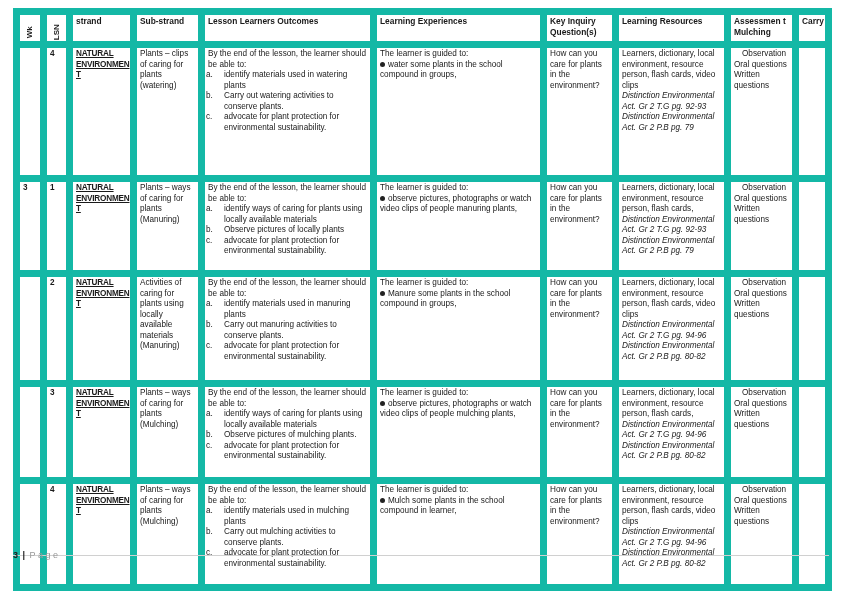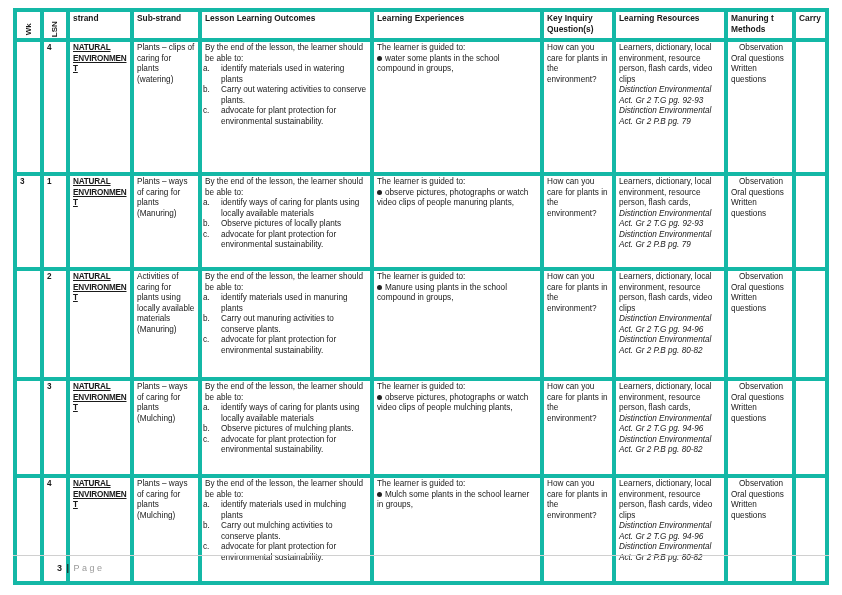--- a/index.html
+++ b/index.html
@@ -1,39 +1,39 @@
 <!DOCTYPE html>
 <html><head>
 <meta charset="utf-8">
 <style>
   html, body { margin:0; padding:0; background:#ffffff; }
   body { width:842px; height:595px; position:relative; overflow:hidden;
          font-family:"Liberation Sans", sans-serif; color:#1a1a1a; }
   table.scheme { position:absolute; left:13px; top:8px; border-collapse:collapse;
                  table-layout:fixed; width:812px; }
-  table.scheme td, table.scheme th { border:4px solid #14b8a6; vertical-align:top;
+  table.scheme td, table.scheme th { border:7px solid #14b8a6; vertical-align:top;
       padding:1px 3px; font-size:8.2px; line-height:10.5px; text-align:left; overflow:hidden; }
   table.scheme th { font-weight:bold; font-size:8.4px; height:24px; }
   th.rot { position:relative; padding:0; }
   th.rot span { position:absolute; left:50%; bottom:4px; transform:translateX(-50%) rotate(-90deg);
                 transform-origin:center; display:block; white-space:nowrap; font-size:8px; }
   td.wk { font-weight:bold; font-size:10px; padding-left:5px; }
   td.lsn { font-weight:bold; font-size:10px; padding-left:6px; }
   td.strand { font-weight:bold; font-size:8px; line-height:10px; letter-spacing:-0.2px;text-decoration:underline; }
   .intro { display:block; }
   ol.outcomes { margin:0; padding:0; list-style:none; }
   ol.outcomes li { position:relative; padding-left:16px; }
   ol.outcomes li .mk { position:absolute; left:-2px; top:0; }
   .bullet { display:inline-block; width:5px; height:5px; border-radius:50%; background:#222;
             margin-right:3px; vertical-align:middle; }
   .ital { font-style:italic; }
   .assess div:first-child { padding-left:8px; }
   tr.r1 { height:134px; } tr.r2 { height:95px; } tr.r3 { height:110px; }
   tr.r4 { height:97px; } tr.r5 { height:107px; }
-  .footer { position:absolute; left:13px; top:563px; font-size:9px;margin-left:44px; }
+  .footer { position:absolute; left:13px; top:550px; font-size:9px; }
   .footer .num { font-weight:bold; color:#222; }
   .footer .sep { font-weight:bold; color:#222; margin:0 2px; }
   .footer .pg { color:#9a9a9a; letter-spacing:2.5px; }
   .hr { position:absolute; left:13px; top:555px; width:816px; height:1px; background:#d0d0d0; }
 </style>
 </head>
 <body>
 
 <table class="scheme">
   <colgroup>
@@ -51,25 +51,25 @@
   <thead>
     <tr>
       <th class="rot">
           <span>Wk</span>
         </th>
       <th class="rot">
           <span>LSN</span>
         </th>
       <th>strand</th>
       <th>Sub-strand</th>
-      <th>Lesson  Learning Outcomes</th>
+      <th>Lesson  Learners Outcomes</th>
       <th>Learning Experiences</th>
       <th>Key Inquiry Question(s)</th>
       <th>Learning Resources</th>
-      <th>Manuring t Methods</th>
+      <th>Assessmen t Mulching</th>
       <th>Carry</th>
     </tr>
   </thead>
   <tbody id="rows">
   <tr class="r1">
     <td class="wk"></td>
     <td class="lsn">4</td>
     <td class="strand">NATURAL ENVIRONMEN T</td>
     <td>Plants – clips of caring for plants (watering)</td>
     <td>
@@ -146,21 +146,21 @@
       <span class="intro">By the end of the lesson, the learner should be able to:</span>
       <ol class="outcomes">
             <li><span class="mk">a.</span><span>identify materials used in manuring plants</span></li>
             <li><span class="mk">b.</span><span>Carry out manuring activities to conserve plants.</span></li>
             <li><span class="mk">c.</span><span>advocate for plant protection for environmental sustainability.</span></li>
           </ol>
     </td>
     <td>
       <span class="intro">The learner is guided to:</span>
       <div class="exp-list">
-            <div><span class="bullet"></span><span>Manure using plants in the school compound in groups,</span></div>
+            <div><span class="bullet"></span><span>Manure some plants in the school compound in groups,</span></div>
           </div>
     </td>
     <td>How can you care for plants in the environment?</td>
     <td>
       <span class="intro">Learners, dictionary, local environment, resource person, flash cards, video clips</span>
       <div class="res-ital">
             <div class="ital">Distinction Environmental Act.  Gr 2 T.G pg. 94-96</div>
             <div class="ital">Distinction Environmental Act.  Gr 2 P.B pg. 80-82</div>
           </div>
     </td>
@@ -216,21 +216,21 @@
       <span class="intro">By the end of the lesson, the learner should be able to:</span>
       <ol class="outcomes">
             <li><span class="mk">a.</span><span>identify materials used in mulching plants</span></li>
             <li><span class="mk">b.</span><span>Carry out mulching activities to conserve plants.</span></li>
             <li><span class="mk">c.</span><span>advocate for plant protection for environmental sustainability.</span></li>
           </ol>
     </td>
     <td>
       <span class="intro">The learner is guided to:</span>
       <div class="exp-list">
-            <div><span class="bullet"></span><span>Mulch some plants in the school learner in groups,</span></div>
+            <div><span class="bullet"></span><span>Mulch some plants in the school compound in learner,</span></div>
           </div>
     </td>
     <td>How can you care for plants in the environment?</td>
     <td>
       <span class="intro">Learners, dictionary, local environment, resource person, flash cards, video clips</span>
       <div class="res-ital">
             <div class="ital">Distinction Environmental Act.  Gr 2 T.G pg. 94-96</div>
             <div class="ital">Distinction Environmental Act.  Gr 2 P.B pg. 80-82</div>
           </div>
     </td>

